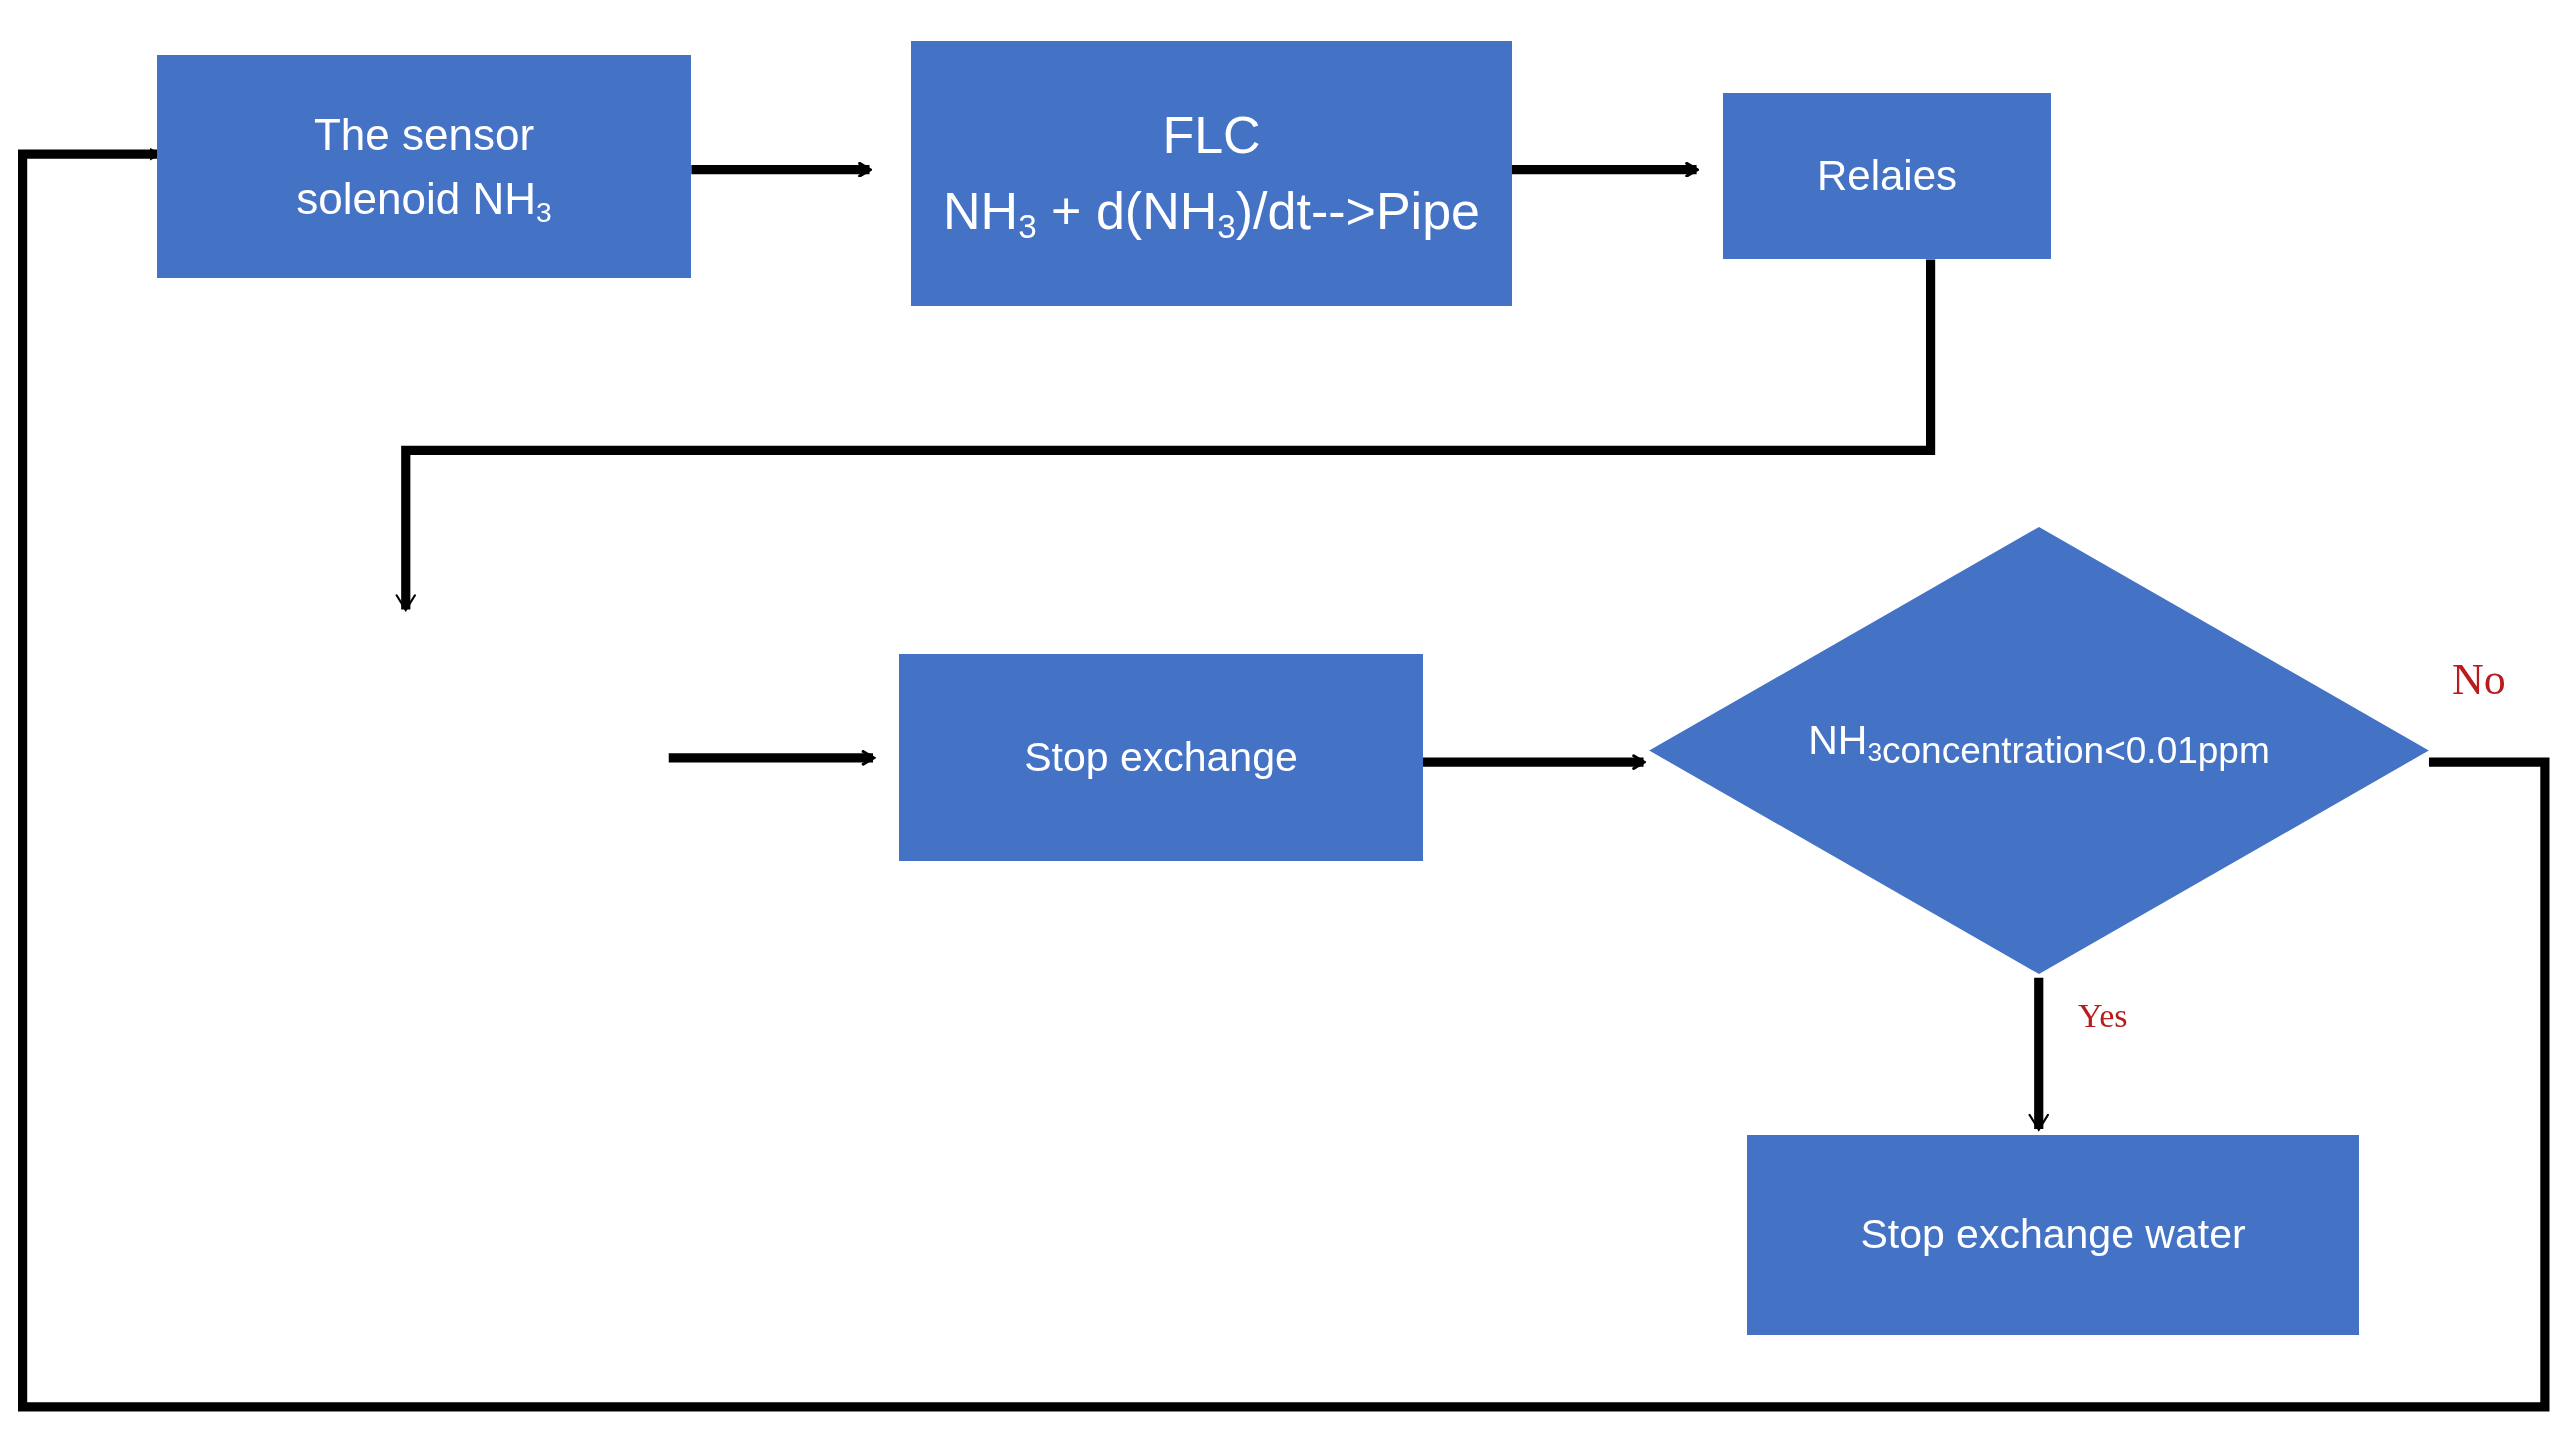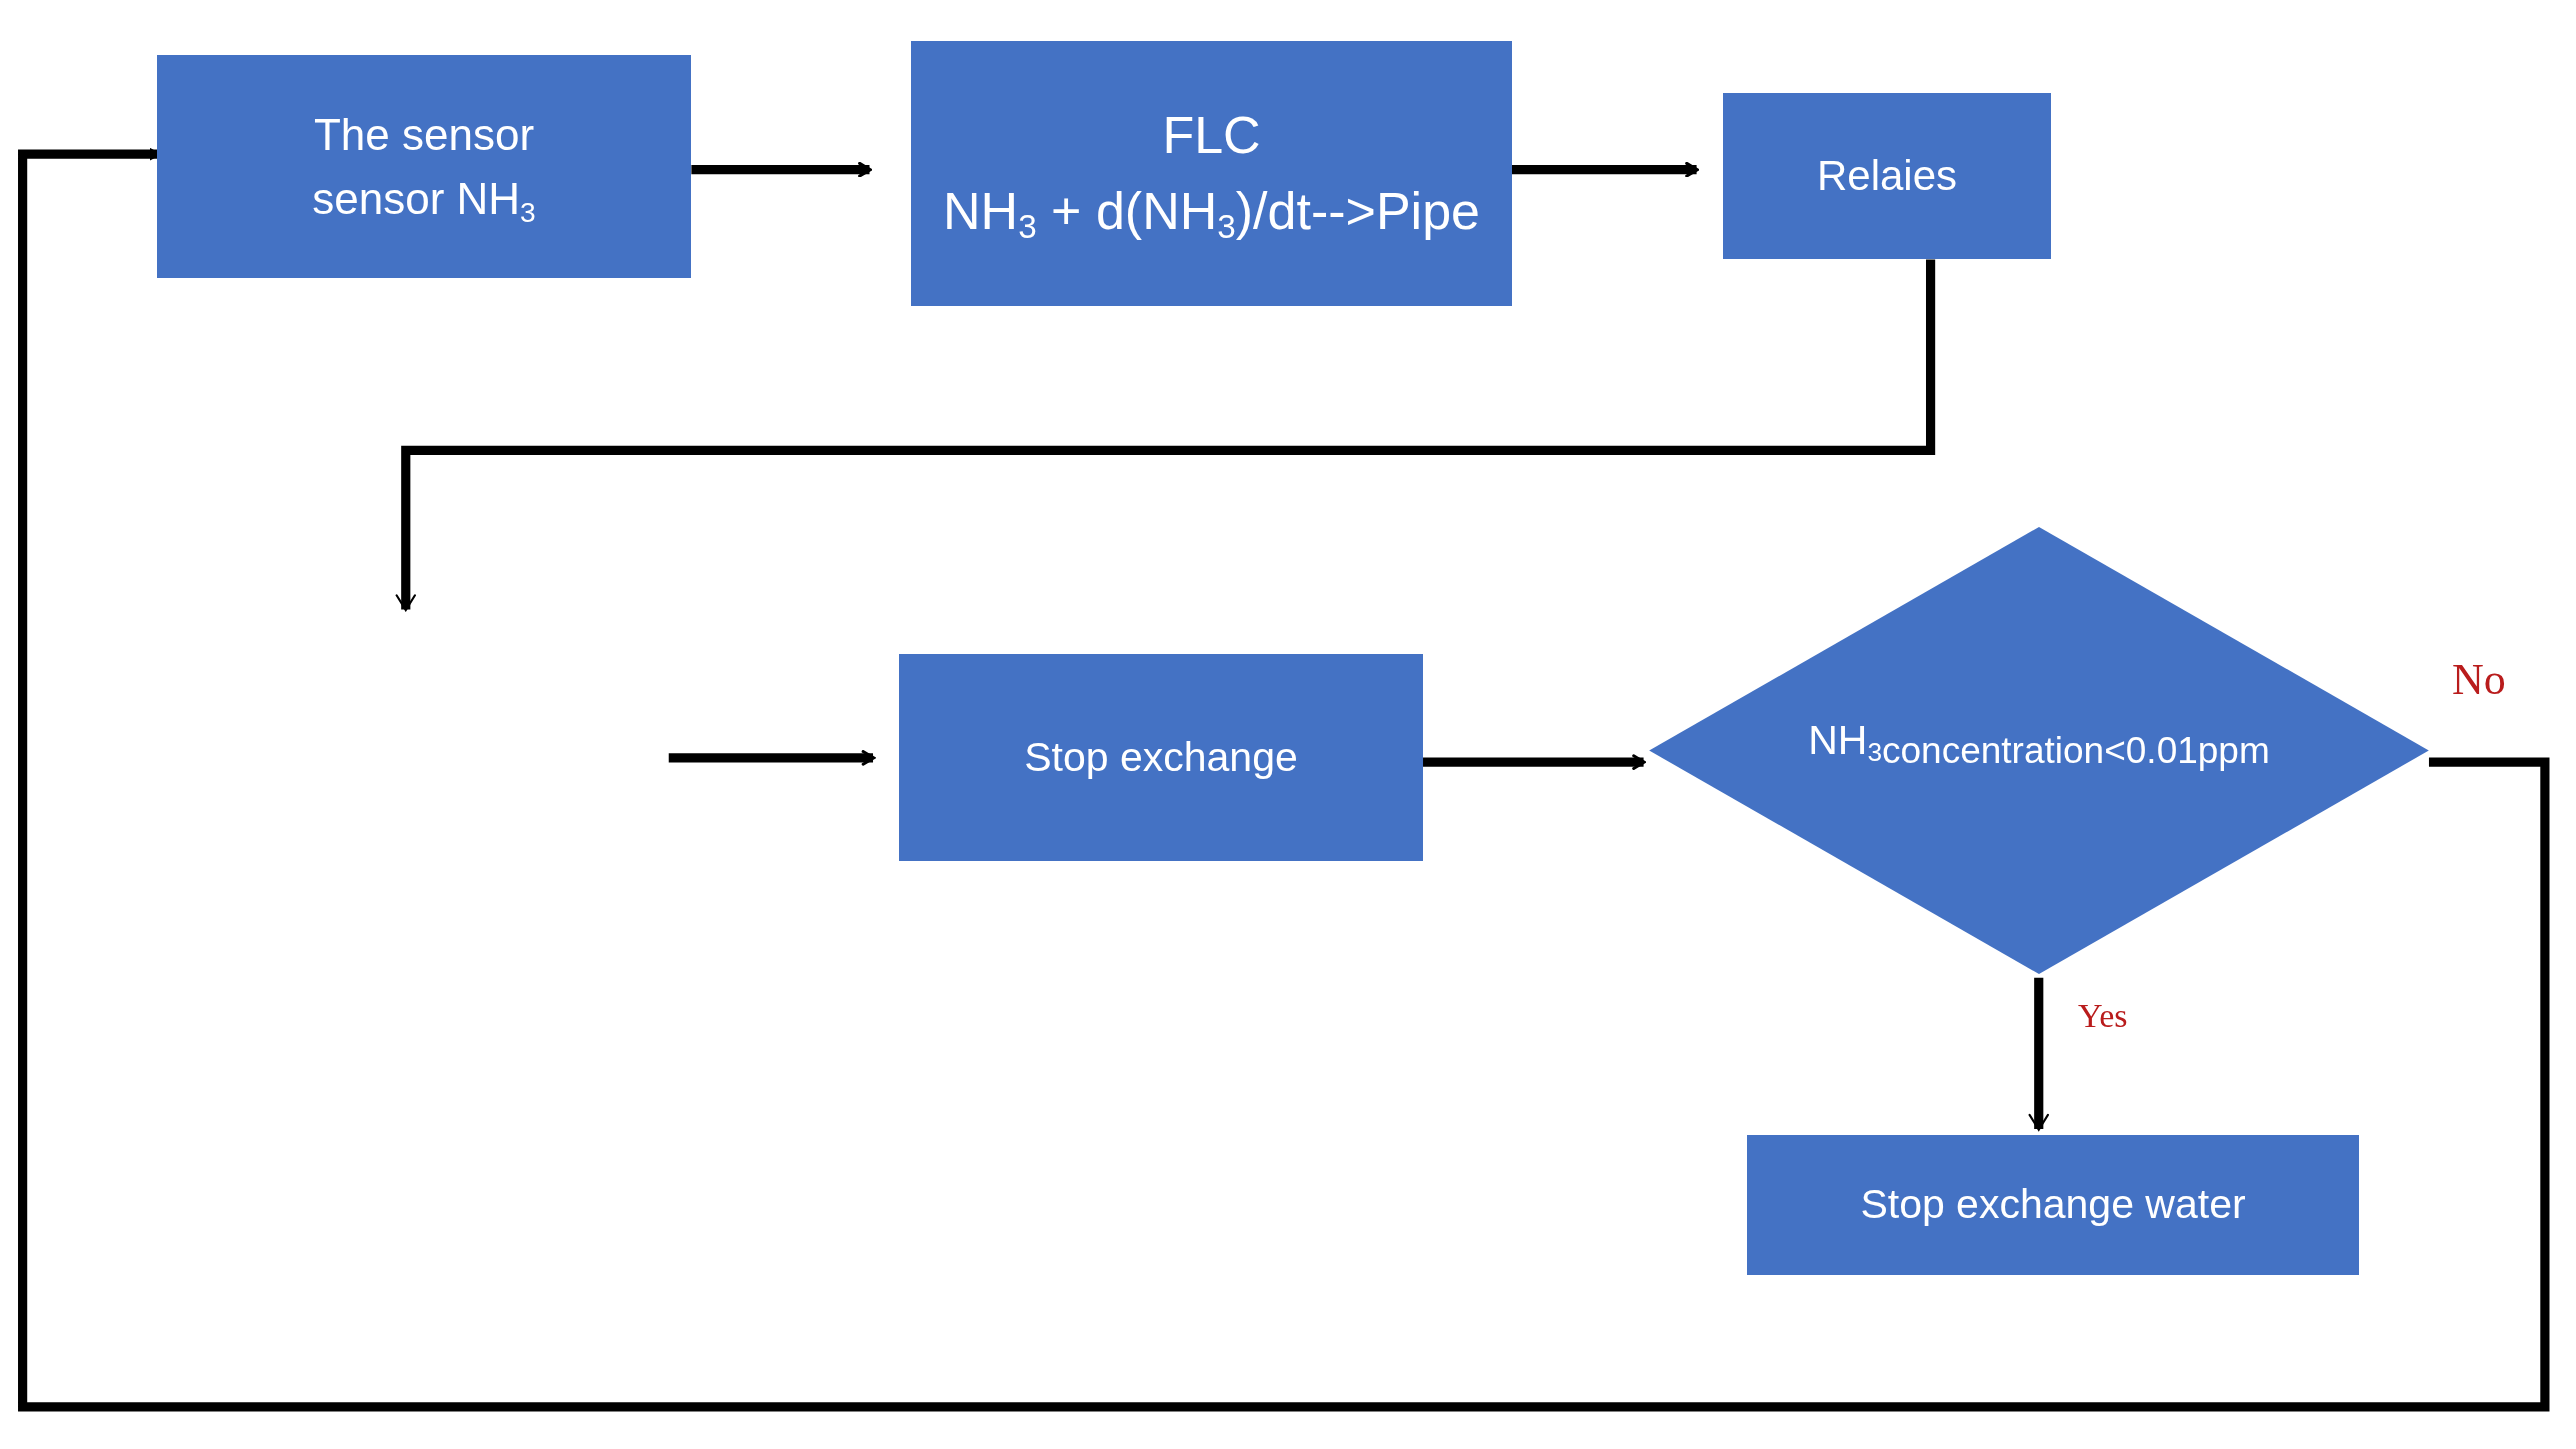--- a/index.html
+++ b/index.html
@@ -104,21 +104,21 @@
 
     <line x1="2013" y1="1078" x2="2325" y2="1078" stroke="#000000" stroke-width="13" marker-end="url(#openArrow)"></line>
 
     <line x1="2884" y1="1383" x2="2884" y2="1597" stroke="#000000" stroke-width="13" marker-end="url(#thinArrow)"></line>
 
     <path d="M3436,1078 L3600,1078 L3600,1990 L32,1990 L32,218 L228,218" fill="none" stroke="#000000" stroke-width="13" marker-end="url(#solidArrow)"></path>
   </svg>
 
   <div class="node" id="node-sensor" style="left:157px; top:55px; width:534px; height:223px; font-size:44px;">
     <span class="line">The sensor</span>
-    <span class="line"><span>sensor NH</span><sub>3</sub></span>
+    <span class="line"><span>solenoid NH</span><sub>3</sub></span>
   </div>
 
   <div class="node" id="node-flc" style="left:911px; top:41px; width:601px; height:265px; font-size:52px;">
     <span class="line">FLC</span>
     <span class="line"><span>NH</span><sub>3</sub><span> + d(NH</span><sub>3</sub><span>)/dt--&gt;Pipe</span></span>
   </div>
 
   <div class="node" id="node-relaies" style="left:1723px; top:93px; width:328px; height:166px; font-size:42px;">
     <span class="line">Relaies</span>
   </div>
@@ -132,21 +132,21 @@
     <svg class="diamond-svg" width="780" height="447" viewBox="0 0 1104 633">
       <polygon points="552,0 1104,316.5 552,633 0,316.5" fill="#4472C4"></polygon>
     </svg>
     <div class="diamond-text">
       <span class="line" style="font-size:41px; margin-bottom:21px;"><span>NH</span><sub>3</sub></span>
       <span class="line" style="font-size:37px;">concentration</span>
       <span class="line" style="font-size:37px;">&lt;0.01ppm</span>
     </div>
   </div>
 
-  <div class="node" id="node-stop" style="left:1747px; top:1135px; width:612px; height:140px; font-size:41px;">
+  <div class="node" id="node-stop" style="left:1747px; top:1135px; width:612px; height:200px; font-size:41px;">
     <span class="line">Stop exchange water</span>
   </div>
 
   <div class="edge-label" style="left:2452px; top:654px; font-size:44px;">No</div>
 
   <div class="edge-label" style="left:2078px; top:997px; font-size:34px;">Yes</div>
 
 </div>
 
 

